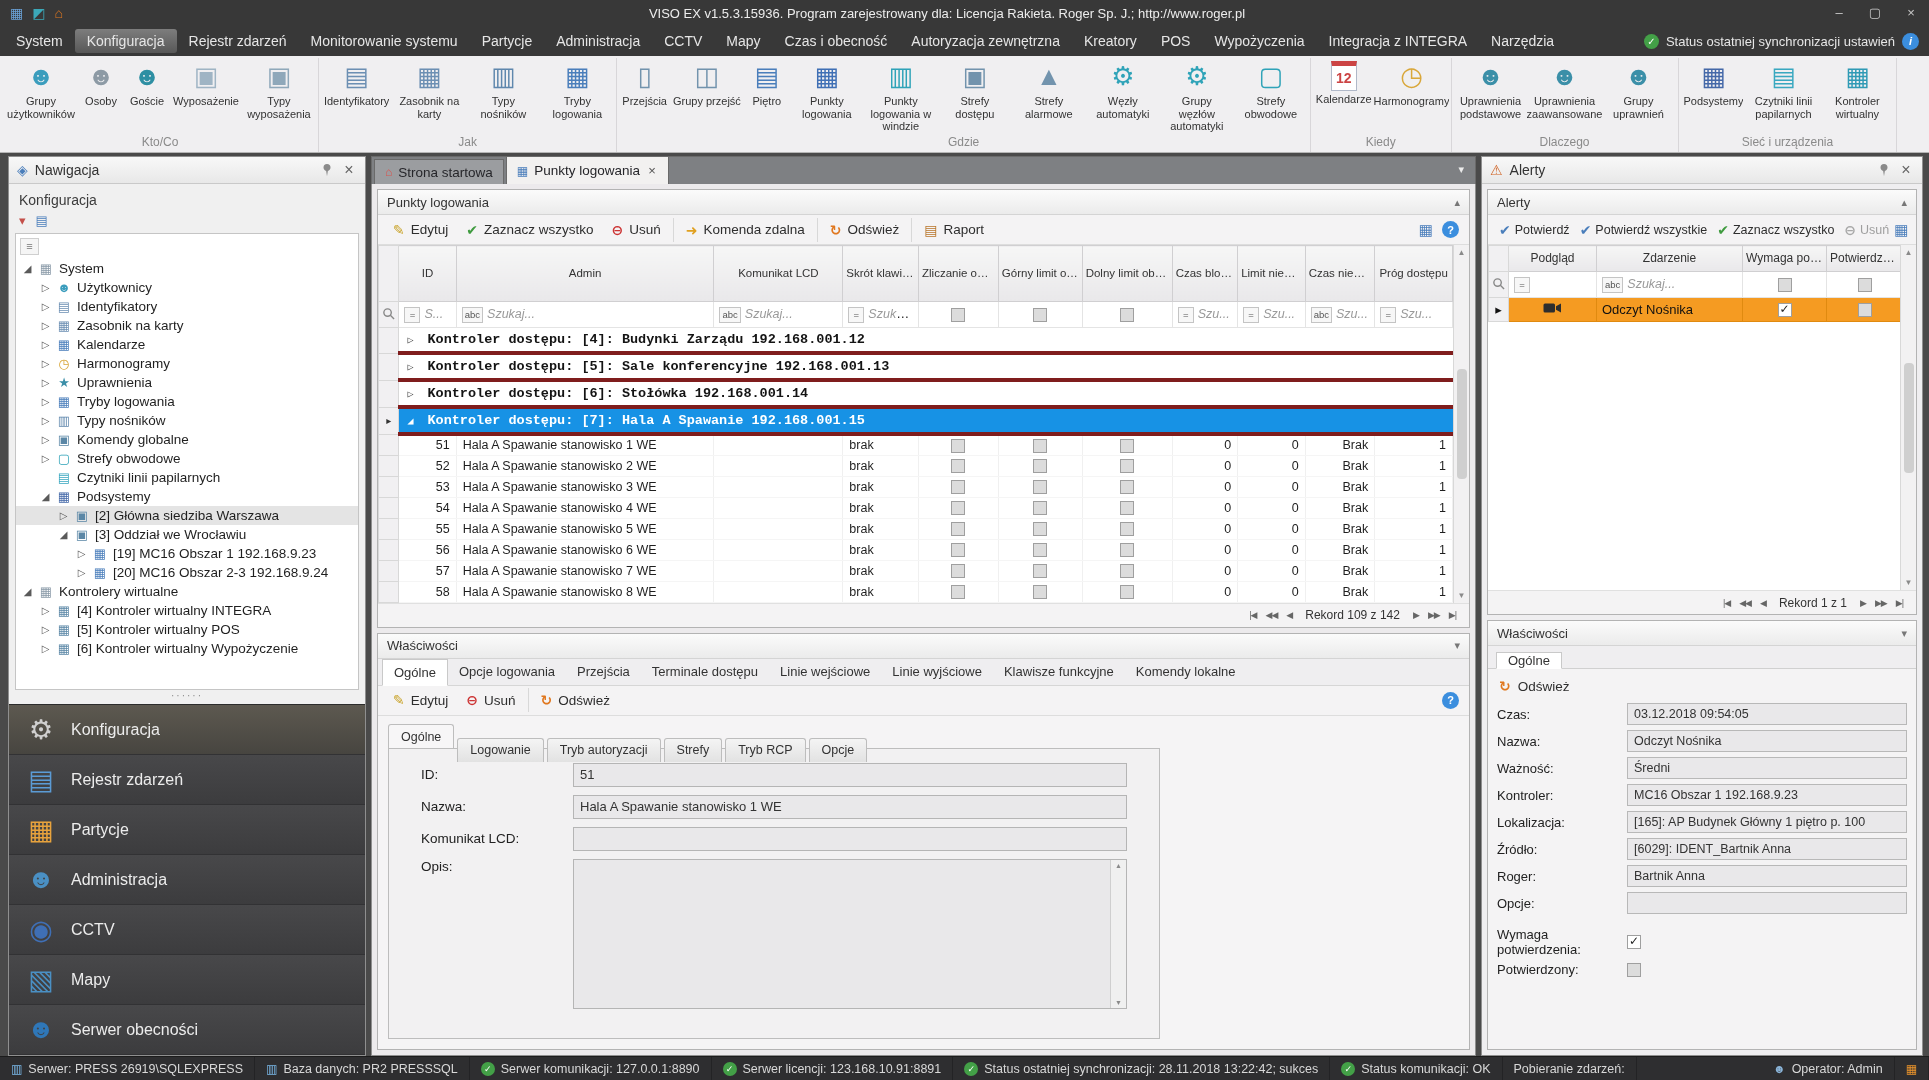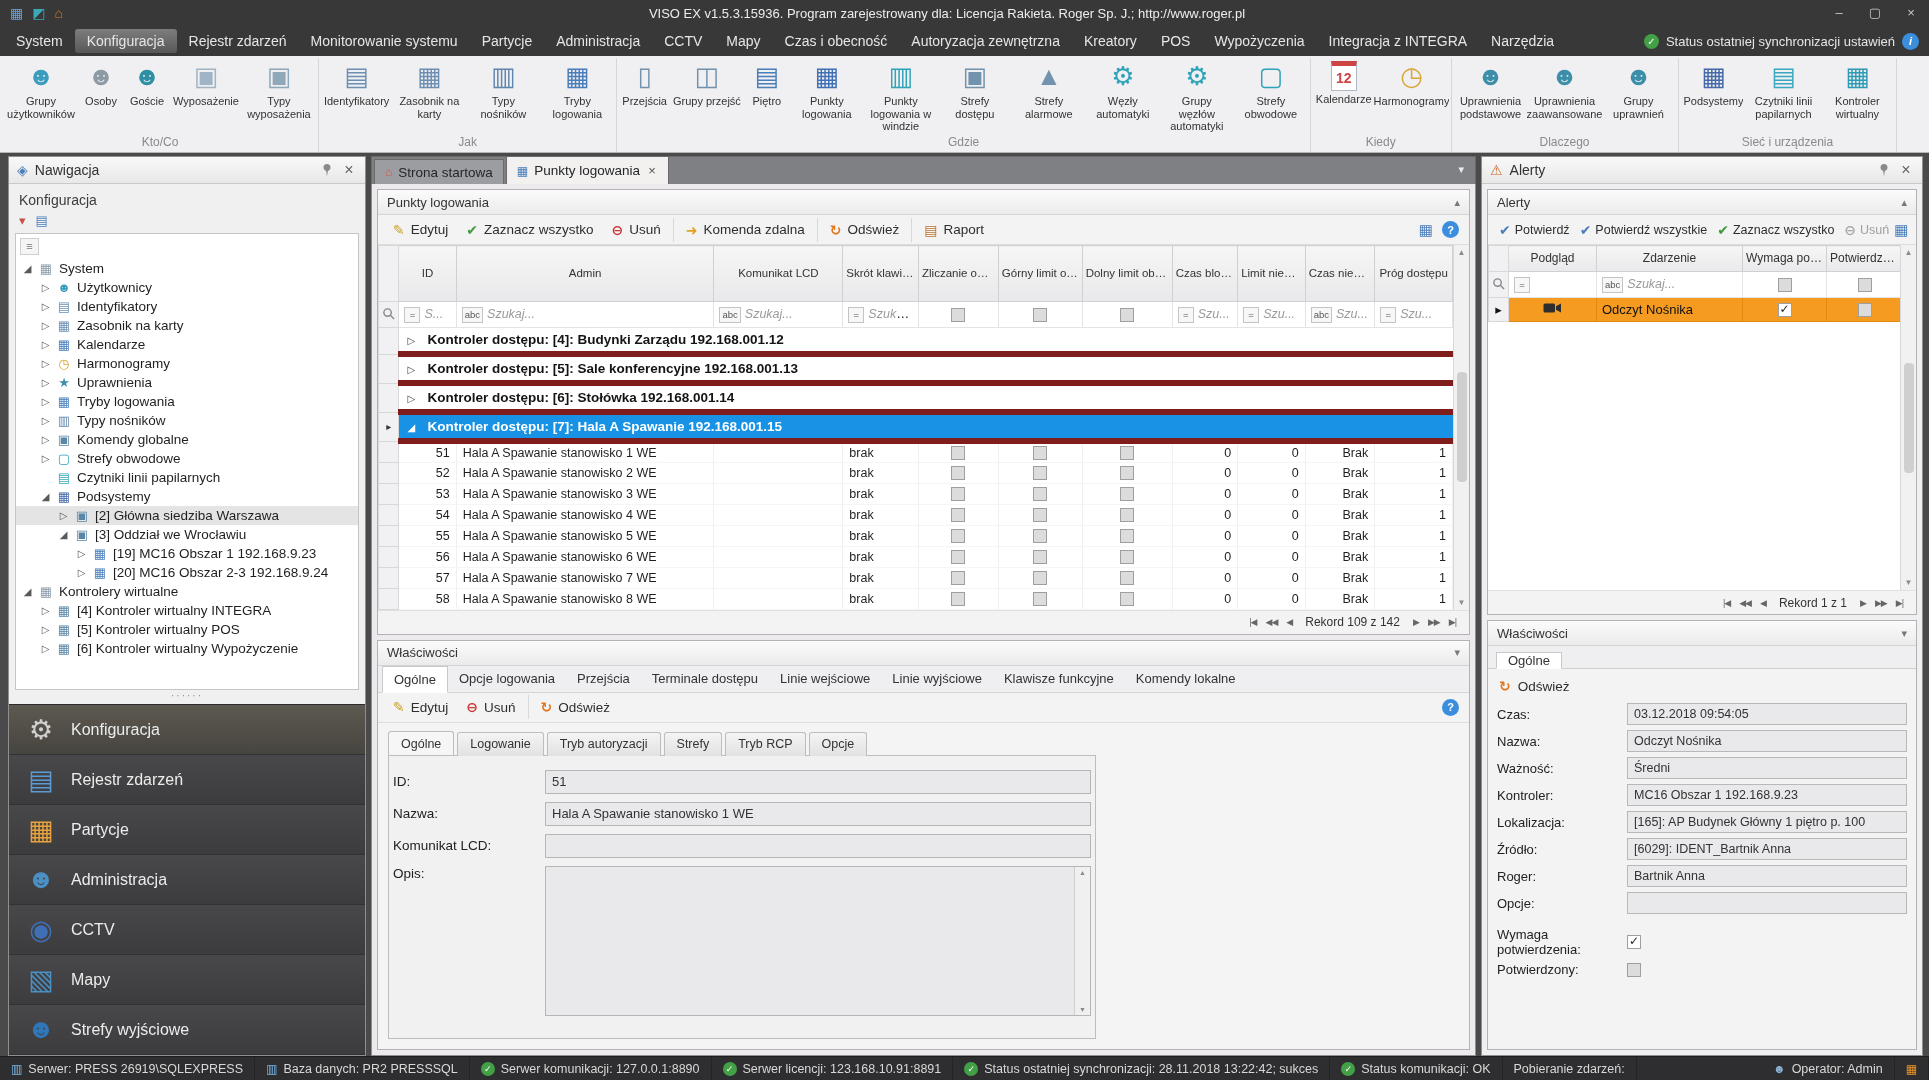--- a/index.html
+++ b/index.html
@@ -92,21 +92,21 @@
   .grid th, .grid td { overflow: hidden; white-space: nowrap; text-overflow: ellipsis; }
   .hdr { background: linear-gradient(#f6f6f6, #e9e8ea); border: 1px solid #d0cfd1; font-size: 11.5px; font-weight: normal; color: #333; text-align: center; vertical-align: middle; padding: 2px 3px; height: 56px; white-space: normal; line-height: 1.2; cursor: pointer; }
   .gutter { background: #f1f0f2; border: 1px solid #d8d8d8; }
   .flt { border: 1px solid #e4e4e4; height: 26px; padding: 0 5px; font-weight: normal; text-align: left; background: #fff; cursor: text; }
   .flt-gutter { text-align: center; }
   .f-op { display: inline-flex; align-items: center; justify-content: center; min-width: 16px; height: 16px; border: 1px solid #c4c4c4; background: #f7f7f7; color: #555; font-size: 9.5px; vertical-align: middle; margin-right: 4px; padding: 0 2px; font-style: normal; }
   .f-op:empty { display: none; }
   .f-txt { color: #9a9a9a; font-style: italic; font-size: 12.5px; }
   .flt-cb { display: none; }
   .flt-cb.show { display: block; width: 14px; height: 14px; background: #dcdcdc; border: 1px solid #9f9f9f; margin: 0 auto; }
-  .grp-cell { padding: 4px 6px; font-weight: bold; font-size: 13.5px; color: #141414; background: #fff; border-bottom: 6px solid #7f1d1d; }
+  .grp-cell { padding: 4px 6px; font-weight: bold; font-size: 13.5px; color: #141414; background: #fff; border-bottom: 4px solid #7f1d1d; font-family: Liberation Mono, monospace; }
   .grp-arrow { display: inline-block; width: 15px; color: #444; font-size: 10px; margin: 0 5px 0 2px; cursor: pointer; }
   .grp-row.selected .grp-cell { background: #1792e5; color: #fff; }
   .grp-row.selected .grp-arrow { color: #fff; }
   .sel-gutter { color: #333; text-align: center; font-size: 10px; }
   .data-row td { height: 21px; font-size: 12.5px; border-right: 1px solid #f0f0f0; border-bottom: 1px solid #f5f5f5; padding: 0 6px; color: #1f1f1f; }
   .data-row .gutter, .grp-row .gutter { border: 1px solid #d8d8d8; }
   .c-id, .c-num { text-align: right; }
   .c-cb { text-align: center; }
   .cb { display: inline-block; width: 14px; height: 14px; border: 1px solid #9f9f9f; background: #dcdcdc; vertical-align: middle; position: relative; cursor: pointer; }
   .cb.checked { background: #fff; }
@@ -115,23 +115,23 @@
   .vs-thumb { width: 10px; height: 110px; background: #cfcfcf; border-radius: 4px; }
   .pager { height: 24px; display: flex; align-items: center; justify-content: flex-end; gap: 4px; background: #f4f3f4; border-top: 1px solid #e0e0e0; padding: 0 10px; font-size: 12px; color: #333; flex: 0 0 auto; }
   .pg-btns { display: flex; gap: 3px; }
   .pg-btn { color: #666; font-size: 9px; letter-spacing: -1px; padding: 2px 3px; cursor: pointer; }
   .pg-label { margin: 0 6px; white-space: nowrap; }
   
   .prop-tabs { display: flex; height: 27px; background: #efeef0; border-bottom: 1px solid #d6d6d6; padding: 0 4px; flex: 0 0 auto; }
   .ptab { display: flex; align-items: center; padding: 0 11px; font-size: 13px; color: #333; cursor: pointer; }
   .ptab.active { background: #fff; border: 1px solid #c9c9c9; border-bottom: 1px solid #fff; margin-bottom: -1px; }
   .subtab-row { display: flex; padding: 8px 10px 0; flex: 0 0 auto; }
-  .stab { padding: 4px 12px; font-size: 12.5px; color: #333; background: linear-gradient(#f4f4f4, #e2e2e2); border: 1px solid #bdbdbd; border-bottom: none; border-radius: 3px 3px 0 0; margin-right: 3px; position: relative; top: 1px; cursor: pointer; }
+  .stab { padding: 4px 12px; font-size: 12.5px; color: #333; background: linear-gradient(#f4f4f4, #e2e2e2); border: 1px solid #bdbdbd; border-bottom: none; border-radius: 3px 3px 0 0; margin-right: 3px; position: relative; top: 14px; cursor: pointer; }
   .stab.active { background: #f7f6f7; top: 0; padding-top: 5px; z-index: 2; }
-  .form-area { margin: 0 10px 10px; border: 1px solid #bdbdbd; background: #f2f1f2; padding: 14px 4px; flex: 1; min-height: 0; width: 708px; overflow: hidden; }
+  .form-area { margin: 0 10px 10px; border: 1px solid #bdbdbd; background: #f2f1f2; padding: 14px 32px; flex: 1; min-height: 0; width: 772px; overflow: hidden; }
   .f-row { display: flex; align-items: center; margin-bottom: 8px; }
   .f-row.f-top { align-items: flex-start; }
   .f-label { width: 152px; font-size: 13.5px; color: #222; flex: 0 0 auto; }
   .f-input { width: 560px; height: 24px; background: #e9e8ea; border: 1px solid #b5b5b5; font-size: 13px; color: #333; padding: 0 6px; display: flex; align-items: center; cursor: text; }
   .f-textarea { width: 560px; height: 150px; background: #e9e8ea; border: 1px solid #b5b5b5; position: relative; padding: 4px 20px 4px 6px; font-size: 13px; cursor: text; }
   .ta-scroll { position: absolute; top: 0; right: 0; bottom: 0; width: 16px; background: #f0f0f0; border-left: 1px solid #cfcfcf; display: flex; flex-direction: column; justify-content: space-between; align-items: center; color: #8a8a8a; font-size: 7px; padding: 2px 0; }
   
   .right-panel { width: 442px; flex: 0 0 auto; background: #efeef0; border: 1px solid #8f8f8f; display: flex; flex-direction: column; min-height: 0; }
   .alerts-box { margin: 5px; border: 1px solid #b3b3b3; background: #fff; display: flex; flex-direction: column; flex: 1; min-height: 0; }
   .alist { position: relative; flex: 1; background: #fff; padding-right: 14px; min-height: 0; }
@@ -590,21 +590,21 @@
           <span class="nb-label">CCTV</span>
         </div>
 
         <div class="nav-btn">
           <span class="nb-icon" style="color: rgb(74, 144, 196);">▧</span>
           <span class="nb-label">Mapy</span>
         </div>
 
         <div class="nav-btn">
           <span class="nb-icon" style="color: rgb(47, 119, 184);">☻</span>
-          <span class="nb-label">Strefy wyjściowe</span>
+          <span class="nb-label">Serwer obecności</span>
         </div>
       </div>
   </aside>
 
   <section class="center-panel">
     <div class="doc-tabs">
       <div class="dt-list">
 
           <div class="doc-tab">
             <span class="dt-ico" style="color: rgb(217, 83, 79);">⌂</span>

